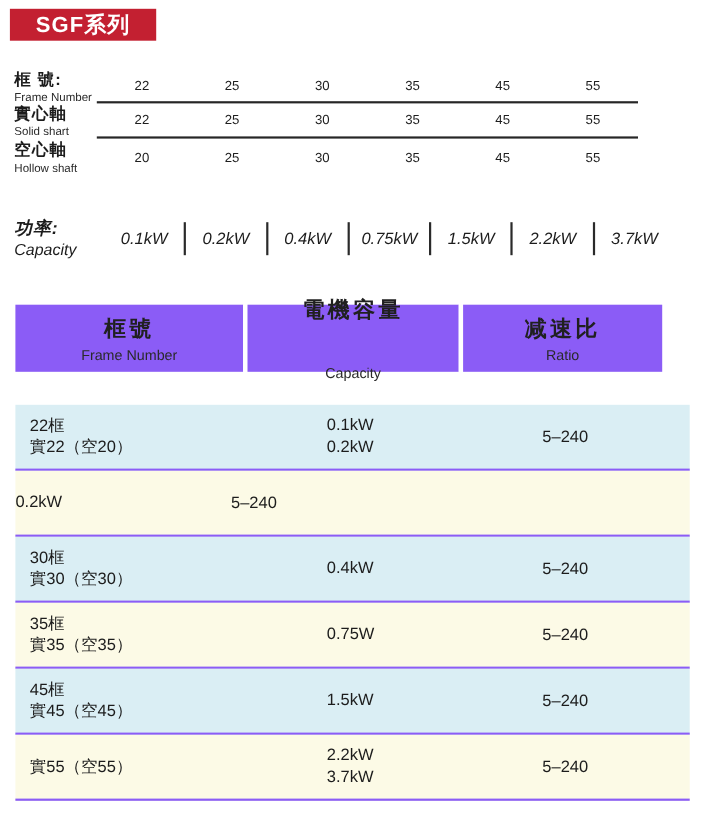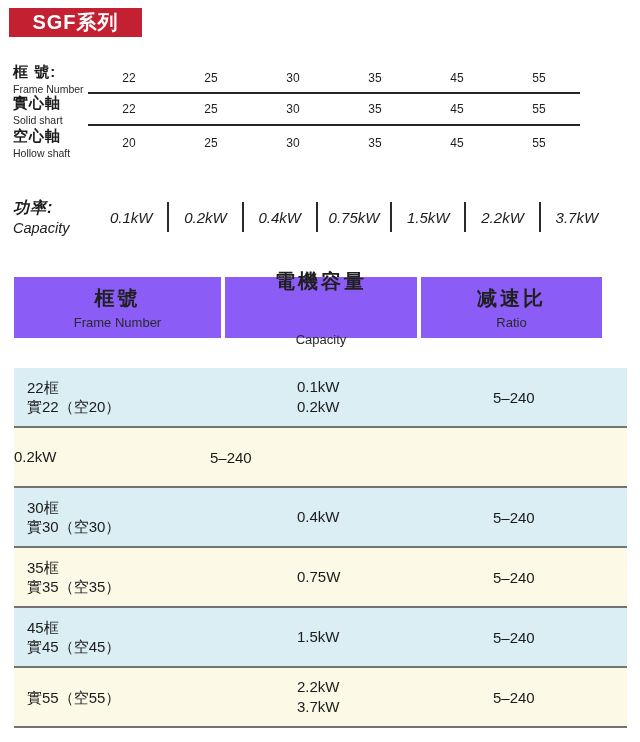--- a/index.html
+++ b/index.html
@@ -44,21 +44,21 @@
   .mtable { position:absolute; left:14px; top:277px; width:613px; }
   .thead { display:flex; height:61px; }
   .th { background:#8b5cf6; display:flex; flex-direction:column; align-items:center; justify-content:center; }
   .th .zh { font-size:20px; font-weight:bold; letter-spacing:3px; color:#202020; }
   .th .en { font-size:13px; margin-top:3px; color:#2a2a2a; }
   .th1 { width:207px; }
   .gap { width:4px; background:#ffffff; }
   .th2 { width:192px;gap:34px; }
   .th3 { width:181px; }
   .tbody { margin-top:30px; }
-  .tr { height:60px; border-bottom:2px solid #737373; display:flex; align-items:center; }
+  .tr { height:60px; border-bottom:2px solid #8b5cf6; display:flex; align-items:center; }
   .tr:nth-child(odd)  { background:#daeef4; }
   .tr:nth-child(even) { background:#fcfae6; }
   .td1 { width:283px; padding-left:13px; font-size:15px; line-height:19px; }
   .td2 { width:196px; font-size:15px; line-height:20px; }
   .td3 { flex:1; font-size:15px; }
   .cap-line:empty { display:none; }
 </style>
 </head>
 <body>
 

